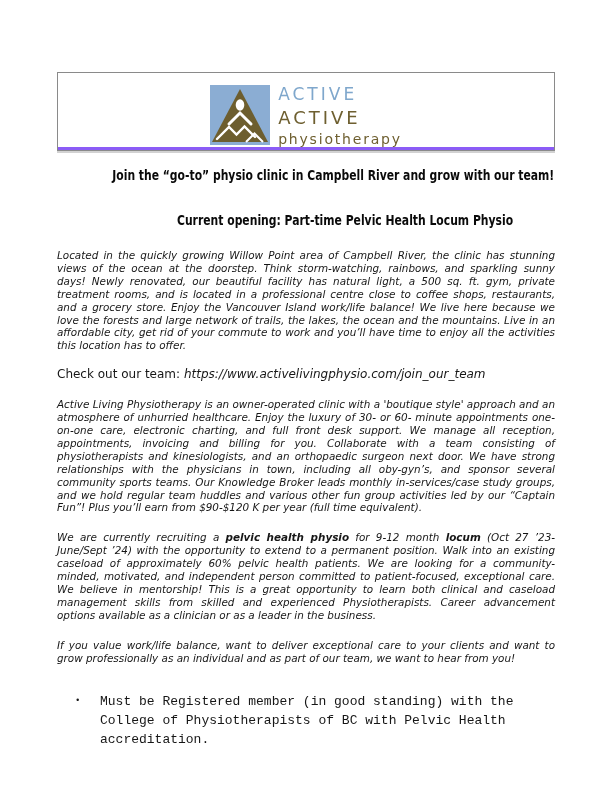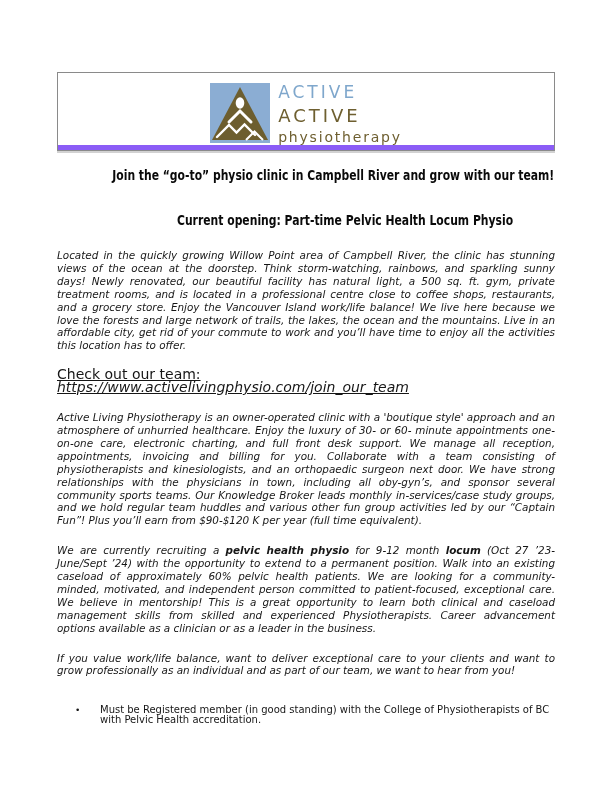--- a/index.html
+++ b/index.html
@@ -15,21 +15,21 @@
     overflow:hidden;
   }
 
   
   .logo-box {
     border:1px solid #8a8a8a;
     box-shadow:0 2px 0 #d2d2d2;
   }
   .logo-row {
     height:77px;
-    border-bottom:5px solid #8b5cf6;
+    border-bottom:3px solid #8b5cf6;
     display:flex; justify-content:center; align-items:flex-end;
     padding-bottom:2px;
     box-sizing:border-box;
   }
   .logo { display:flex; gap:8px; align-items:stretch; }
   .logo-mark svg { display:block; }
   .logo-text {
     display:flex; flex-direction:column; justify-content:space-between;
     padding:2px 0 1px 0;
   }
@@ -58,34 +58,34 @@
   .para {
     margin:17px 0 0 0;
     font-style:italic;
     font-size:10.4px;
     line-height:12.9px;
     text-align:justify;
   }
   .para.first { margin-top:21px; }
   .check-line {
     margin:16px 0 0 0;
-    font-size:14px;
+    font-size:12px;
     line-height:12.9px;
-    text-decoration:underline;
   }
   .check-line .url { font-style:italic; }
   b { font-weight:bold; }
 
   
   .reqs {
     list-style:none;
     margin:28px 0 0 0;
     padding:0;
-    font-size:10px;
-    line-height:10px;
+    font-size:13px;
+    line-height:19px;
+    font-family:Liberation Mono, monospace;
   }
   .reqs li { position:relative; padding-left:43px; }
   .reqs li::before {
     content:"\2022";
     position:absolute; left:18px; top:0;
     font-size:9px;
   }
 </style>
 </head>
 <body>

